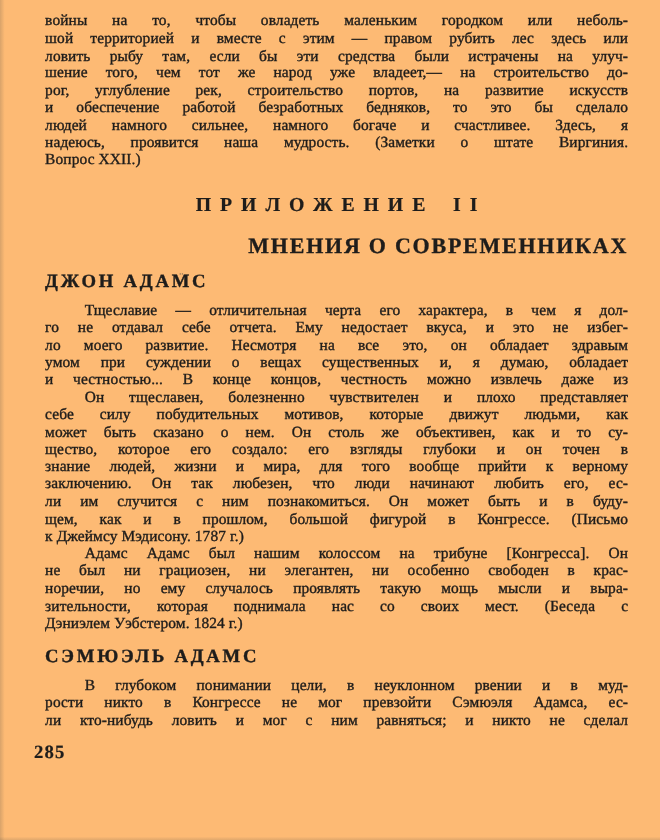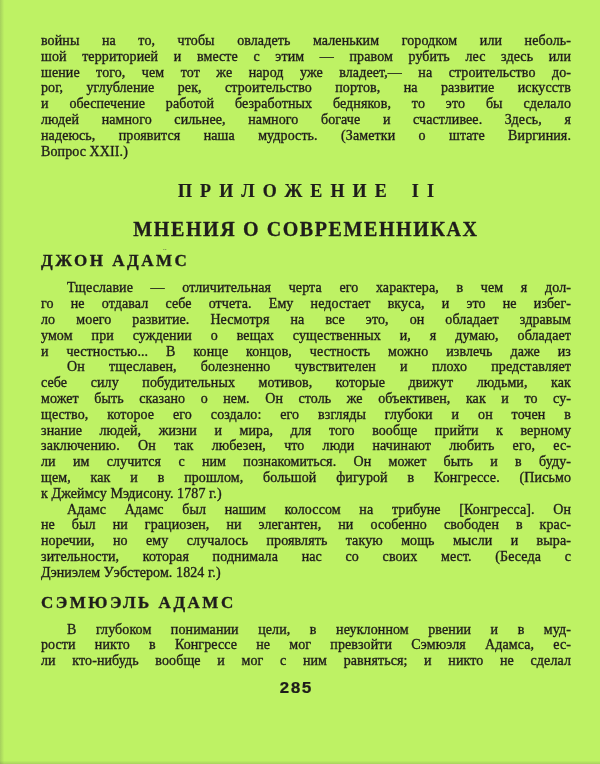--- a/index.html
+++ b/index.html
@@ -4,26 +4,26 @@
 <style>
   html, body {
     margin: 0;
     padding: 0;
     background: #e9e9e7;
   }
   .page {
     position: relative;
     width: 600px;
     height: 764px;
-    background: #bef264;
+    background: #fdba74;
     overflow: hidden;
     font-family: "Liberation Serif", "DejaVu Serif", serif;
     color: #1f1d1b;
     box-sizing: border-box;
-    padding: 33px 29px 0 41px;
+    padding: 12px 29px 0 41px;
   }
   
   .page::before {
     content: "";
     position: absolute;
     left: 0; top: 0; bottom: 0;
     width: 5px;
     background: linear-gradient(to right, rgba(70,70,65,0.20), rgba(70,70,65,0) 85%);
     pointer-events: none;
   }
@@ -39,83 +39,83 @@
     font-size: 14px;
     line-height: 15.8px;
     letter-spacing: 0.1px;
     -webkit-text-stroke: 0.35px #1f1d1b;
   }
   .line {
     text-align: justify;
     text-align-last: justify;
     white-space: nowrap;
   }
-  .line.indent { margin-left: 26px; }
+  .line.indent { margin-left: 36px; }
   .line.last { text-align-last: left; white-space: normal; }
   .h-appendix {
     margin-top: 22px;
     text-align: center;
     font-size: 18px;
     font-weight: bold;
     line-height: 20px;
     letter-spacing: 0.45em;
     word-spacing: 0.25em;
     padding-left: 0.45em; 
     -webkit-text-stroke: 0.2px #1f1d1b;
   }
   .h-subtitle {
     margin-top: 16px;
-    text-align: center;
+    text-align: right;
     font-size: 20px;
     font-weight: bold;
     line-height: 24px;
     letter-spacing: 1.6px;
     font-family: Liberation Serif, serif;
     -webkit-text-stroke: 0.3px #1f1d1b;
   }
   .h-section {
     margin-top: 11px;
     font-size: 17px;
     line-height: 17px;
     letter-spacing: 2.5px;
     -webkit-text-stroke: 0.35px #1f1d1b;
     position: relative;
     font-weight: bold;
   }
   .h-section + .paragraph { margin-top: 11px; }
   .section + .section .h-section { margin-top: 13px; }
   .pageno {
     margin-top: 12px;
-    text-align: center;
+    text-align: left;
     font-size: 17px;
     font-weight: bold;
     line-height: 16px;
     letter-spacing: 1px;
     transform: translateX(-10px);
-    font-family: Liberation Mono, monospace;
     -webkit-text-stroke: 0.2px #1f1d1b;
   }
   .artifact {
     position: absolute;
     left: 163px;
     top: 246px;
     font-size: 11px;
     color: #4a4a46;
     letter-spacing: 1px;
     opacity: 0.8;
   }
 </style>
 </head>
 <body>
 
 <div class="page">
   <div class="bodytext" id="continuation">
       <div class="paragraph bodytext">
         <div class="line">войны на то, чтобы овладеть маленьким городком или неболь-</div>
         <div class="line">шой территорией и вместе с этим — правом рубить лес здесь или</div>
+        <div class="line">ловить рыбу там, если бы эти средства были истрачены на улуч-</div>
         <div class="line">шение того, чем тот же народ уже владеет,— на строительство до-</div>
         <div class="line">рог, углубление рек, строительство портов, на развитие искусств</div>
         <div class="line">и обеспечение работой безработных бедняков, то это бы сделало</div>
         <div class="line">людей намного сильнее, намного богаче и счастливее. Здесь, я</div>
         <div class="line">надеюсь, проявится наша мудрость. (Заметки о штате Виргиния.</div>
         <div class="line last">Вопрос XXII.)</div>
       </div>
     </div>
 
   <div class="h-appendix">ПРИЛОЖЕНИЕ II</div>
@@ -148,21 +148,21 @@
           <div class="line">норечии, но ему случалось проявлять такую мощь мысли и выра-</div>
           <div class="line">зительности, которая поднимала нас со своих мест. (Беседа с</div>
           <div class="line last">Дэниэлем Уэбстером. 1824 г.)</div>
         </div>
       </div>
       <div class="section">
         <div class="h-section">СЭМЮЭЛЬ АДАМС</div>
         <div class="paragraph bodytext">
           <div class="line indent">В глубоком понимании цели, в неуклонном рвении и в муд-</div>
           <div class="line">рости никто в Конгрессе не мог превзойти Сэмюэля Адамса, ес-</div>
-          <div class="line">ли кто-нибудь вообще и мог с ним равняться; и никто не сделал</div>
+          <div class="line">ли кто-нибудь ловить и мог с ним равняться; и никто не сделал</div>
         </div>
       </div>
     </div>
 
   <div class="pageno">285</div>
 
   <span class="artifact">¨</span>
 </div>
 
 </body></html>

